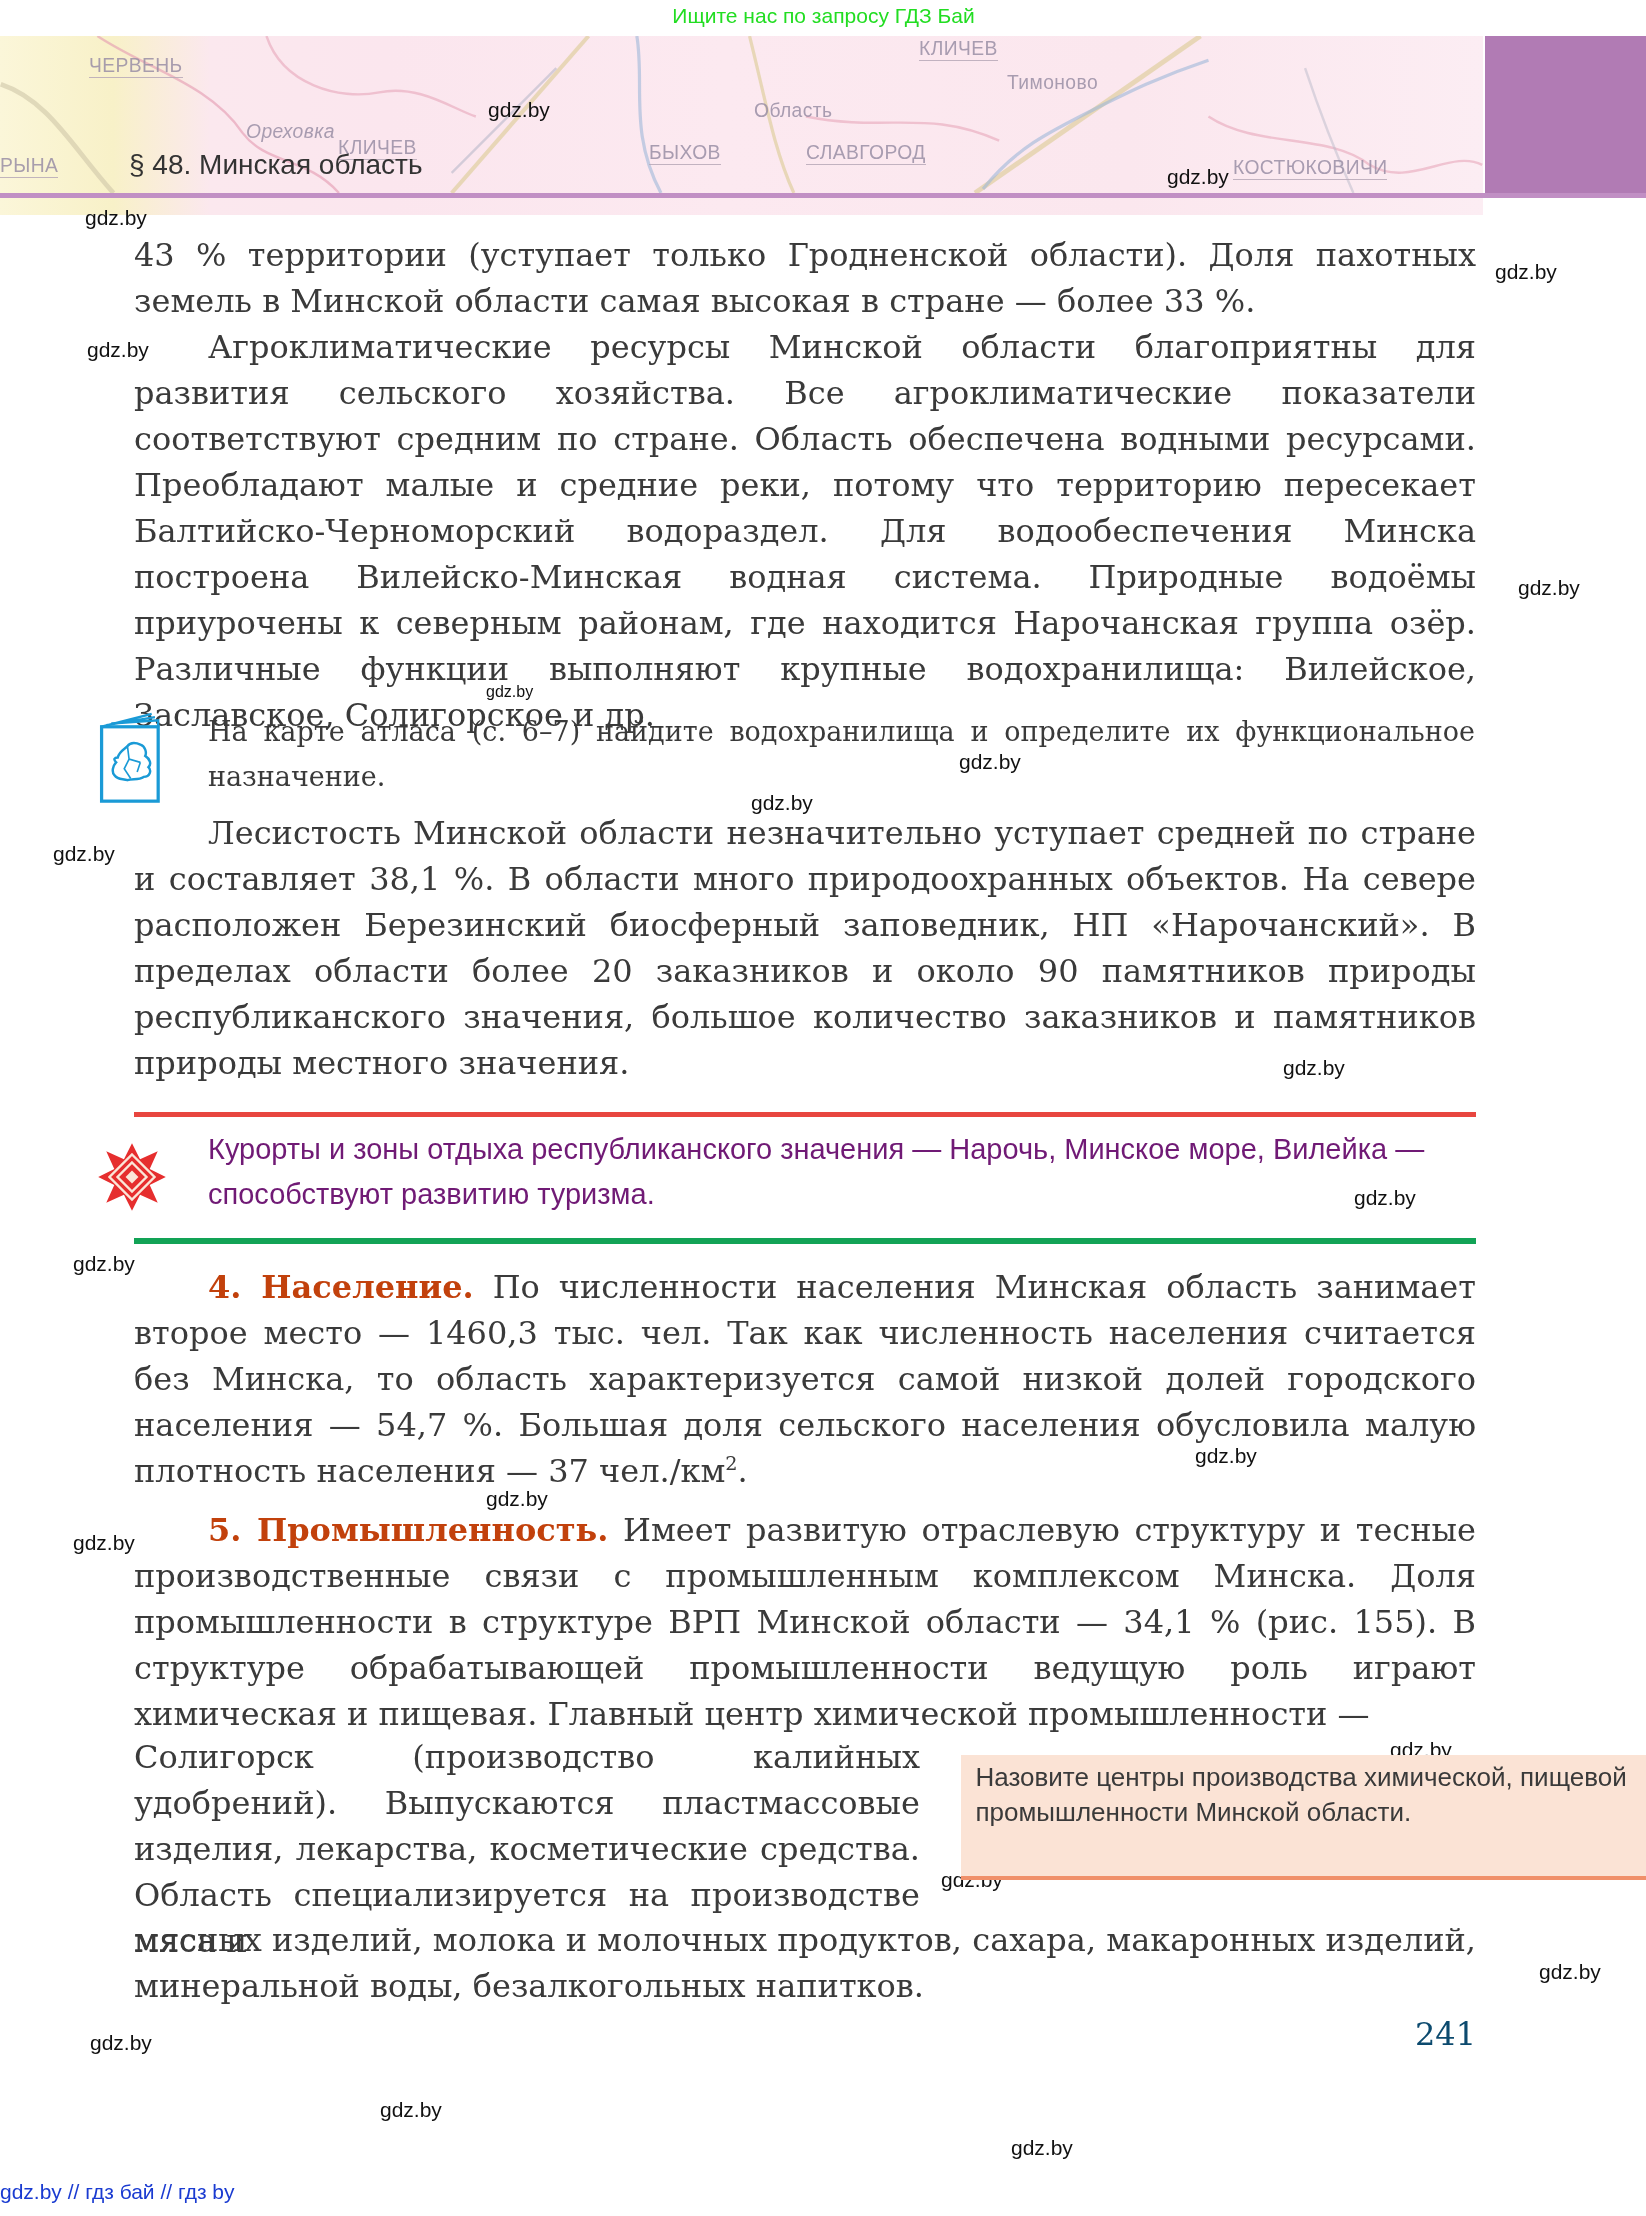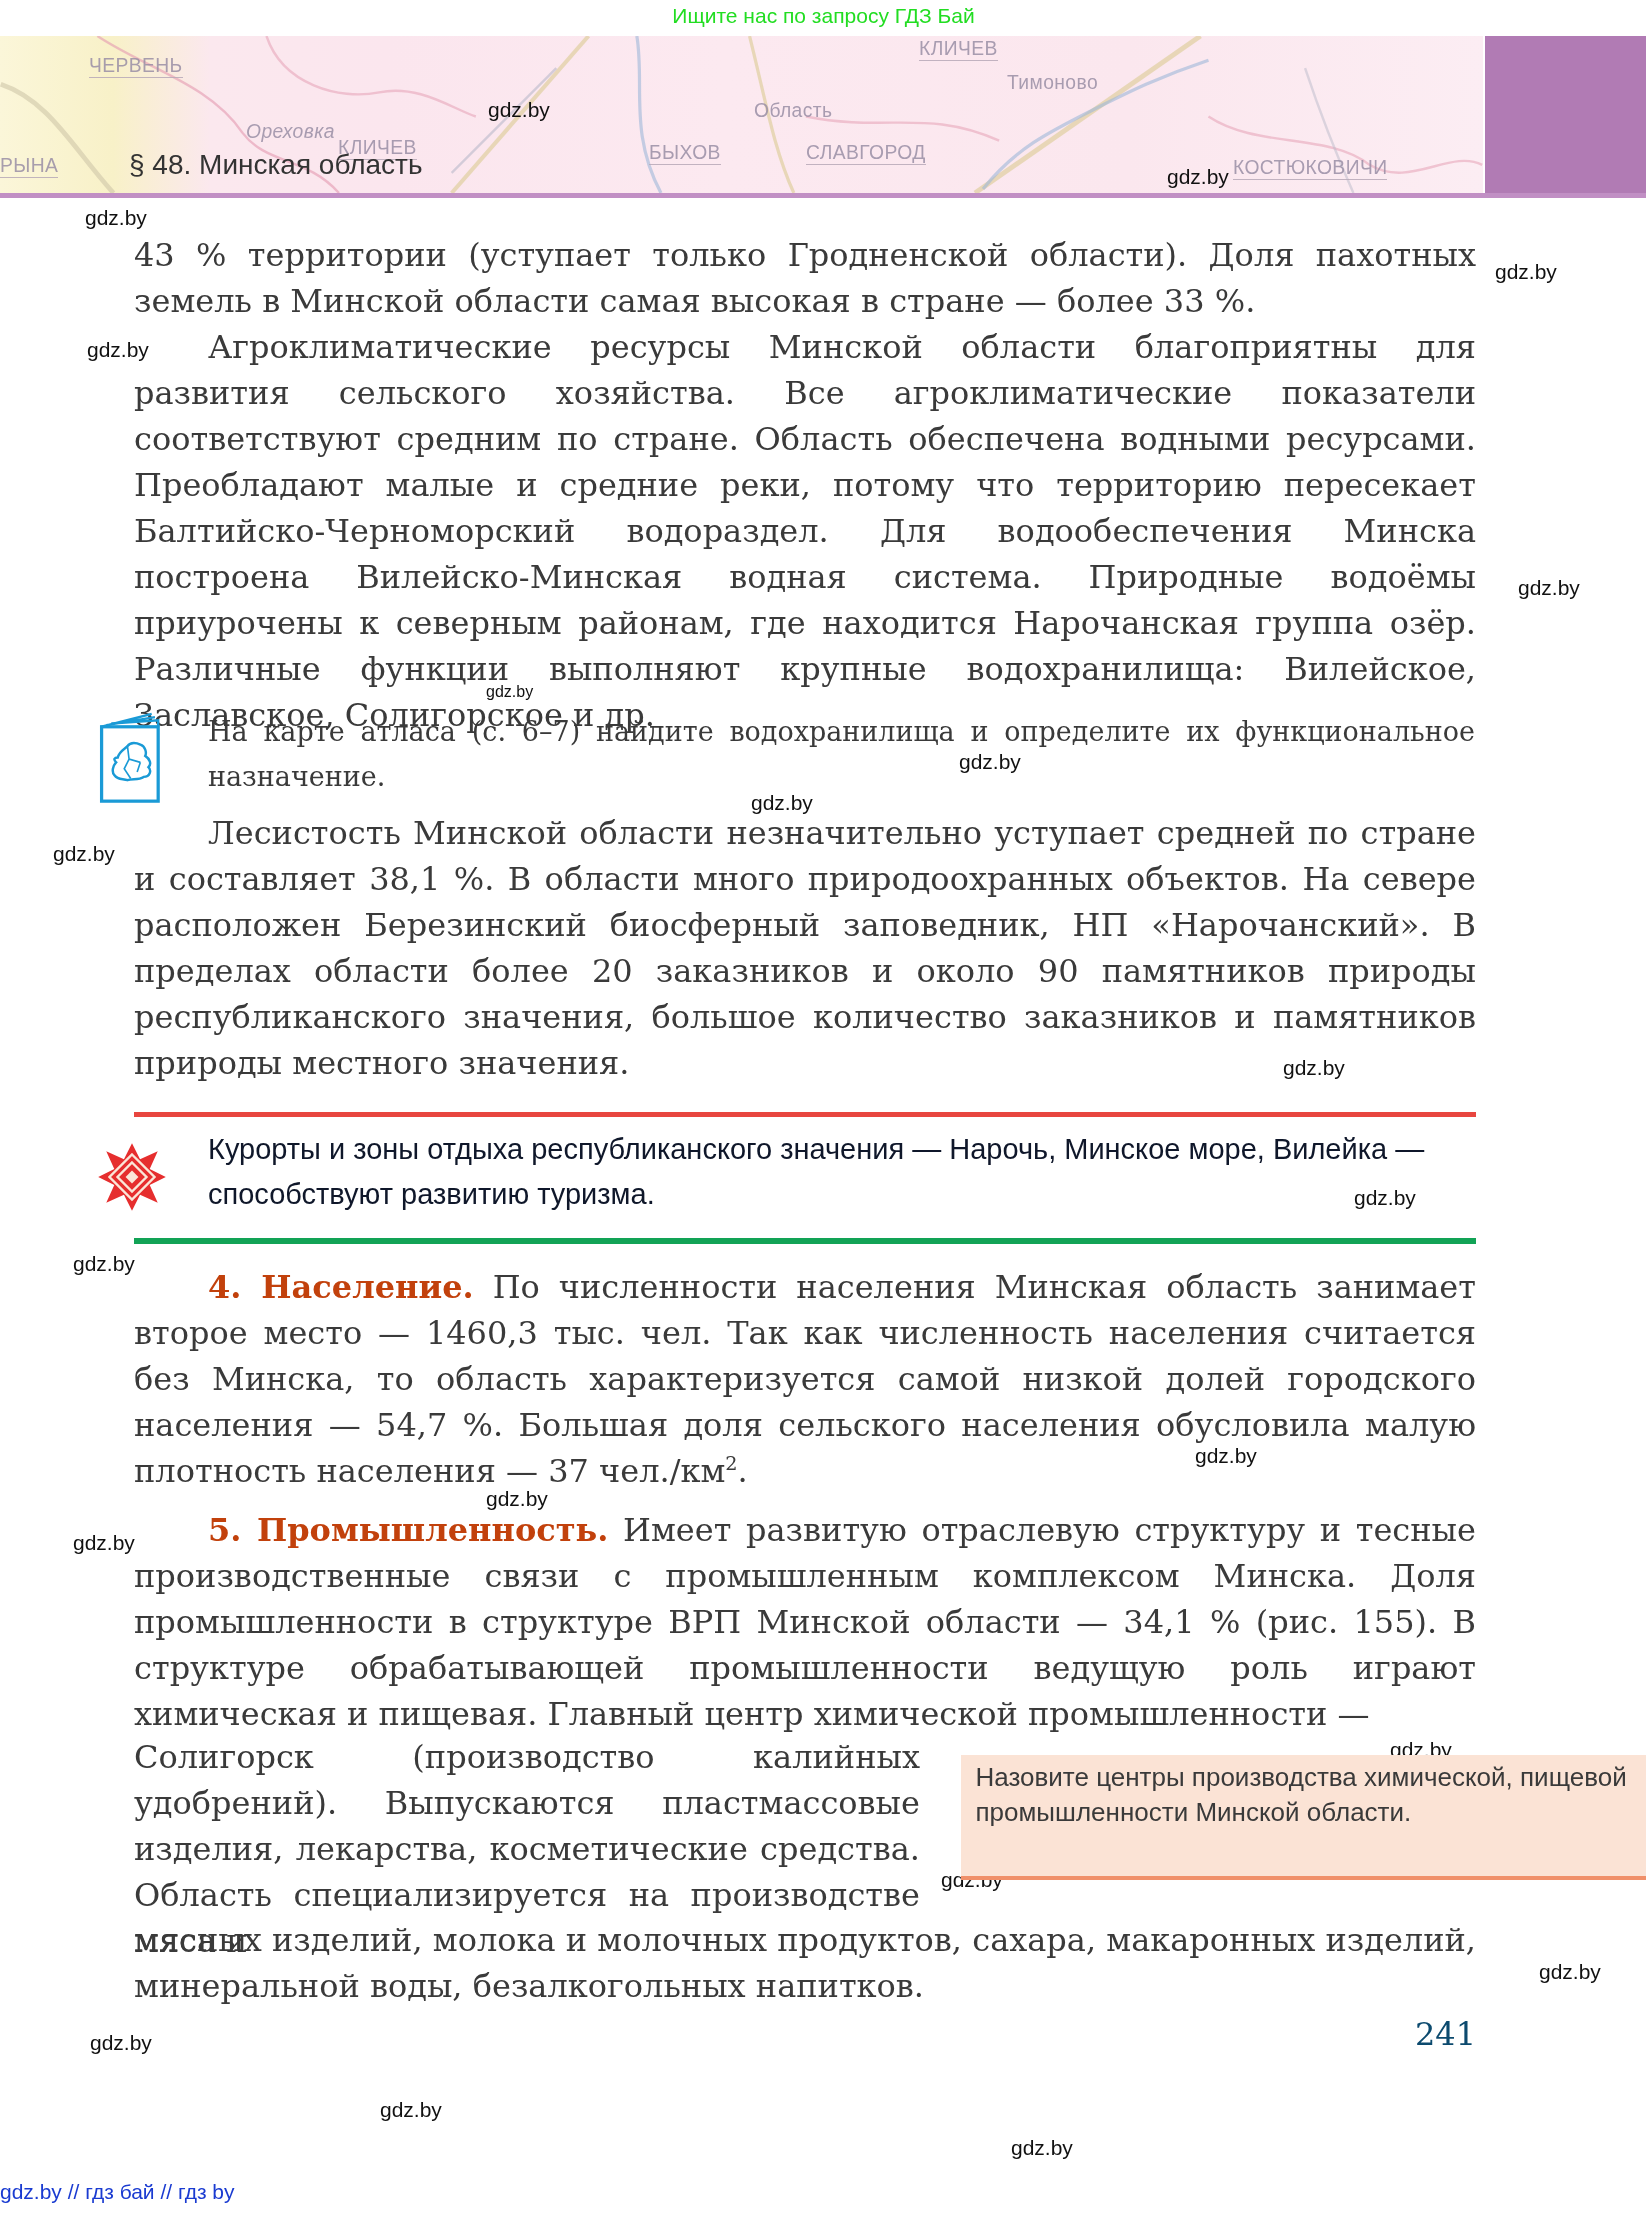--- a/index.html
+++ b/index.html
@@ -1,21 +1,21 @@
 <!DOCTYPE html>
 <html style="font-size:13px"><head>
   <meta charset="utf-8">
   <style>
     html, body { margin: 0; padding: 0; background: #ffffff; }
     body { width: 1647px; height: 2216px; position: relative; overflow: hidden; font-family: "DejaVu Serif", serif; color: #3a3a3a; }
 
     .top-banner { position: absolute; top: 0; left: 0; width: 1647px; height: 32px; text-align: center; font-family: "Liberation Sans", sans-serif; font-size: 21px; line-height: 32px; color: #22dd22; }
 
     .header { position: absolute; top: 36px; left: 0; width: 1647px; height: 161px; }
-    .header-map { position: absolute; top: 0; left: 0; width: 1483px; height: 157px; overflow: hidden;
+    .header-map { position: absolute; top: 0; left: 0; width: 1483px; height: 179px; overflow: hidden;
       background: linear-gradient(90deg, #fbf6d9 0px, #f8f1c8 113px, #fbe8ee 210px, #fbe6ee 387px, #fce9f0 725px, #fbe7ee 1128px, #fcedf3 1483px); }
     .header-map svg { position: absolute; top: 0; left: 0; }
     .header-purple { position: absolute; top: 0; left: 1485px; width: 162px; height: 157px; background: #b17bb4; }
     .header-rule { position: absolute; top: 157px; left: 0; width: 1647px; height: 4.8px; background: #c18fc4; }
     .map-label { position: absolute; font-family: "Liberation Sans", sans-serif; color: #9a8fa6; font-size: 19.3px; letter-spacing: 0.4px; opacity: 0.85; }
     .map-label.town { border-bottom: 1.6px solid #b8a9b8; }
     .section-title { position: absolute; left: 129px; top: 113px; font-family: "Liberation Sans", sans-serif; font-size: 28px; color: #333333; }
 
     .wm { position: absolute; font-family: "Liberation Sans", sans-serif; font-size: 21px; color: #111111; }
 
@@ -23,21 +23,21 @@
     .para .indent { display: inline-block; width: 74px; }
     .head-blue { color: #c2410c; font-weight: bold; }
     sup { font-size: 19.3px; line-height: 0; }
 
     .task { position: absolute; left: 208px; top: 709px; width: 1267px; font-size: 27px; line-height: 45px; text-align: justify; color: #3a3a3a; }
     .atlas-icon { position: absolute; left: 95px; top: 709px; width: 73px; height: 97px; }
 
     .rule-red { position: absolute; left: 134px; top: 1112px; width: 1342px; height: 4.8px; background: #e8463f; }
     .rule-green { position: absolute; left: 134px; top: 1238px; width: 1342px; height: 5.6px; background: #12a356; }
     .ornament-icon { position: absolute; left: 95px; top: 1140px; width: 74px; height: 74px; }
-    .fact { position: absolute; left: 208px; top: 1127px; width: 1267px; font-family: "Liberation Sans", sans-serif; font-size: 29px; line-height: 45px; color: #0f172a; }
+    .fact { position: absolute; left: 208px; top: 1127px; width: 1267px; font-family: "Liberation Sans", sans-serif; font-size: 29px; line-height: 45px; color: #701a75; }
 
     .sidebar-box { position: absolute; left: 953px; top: 1755px; width: 693px; height: 121px; background: #fbe3d5; border-bottom: 4px solid #f0906a; margin-left: 8px; }
     .sidebar-text { position: absolute; left: 14.5px; top: 4.8px; width: 661px; font-family: "Liberation Sans", sans-serif; font-size: 26px; line-height: 35px; color: #3a3a3a; }
 
     .narrow { width: 786px; }
 
     .page-num { position: absolute; left: 1415px; top: 2015px; font-size: 32px; color: #0c4a6e; }
     .bottom-links { position: absolute; top: 2180px; left: 0; width: 1647px; font-family: "Liberation Sans", sans-serif; font-size: 21px; color: #1a3bd1; }
   </style>
 </head>

